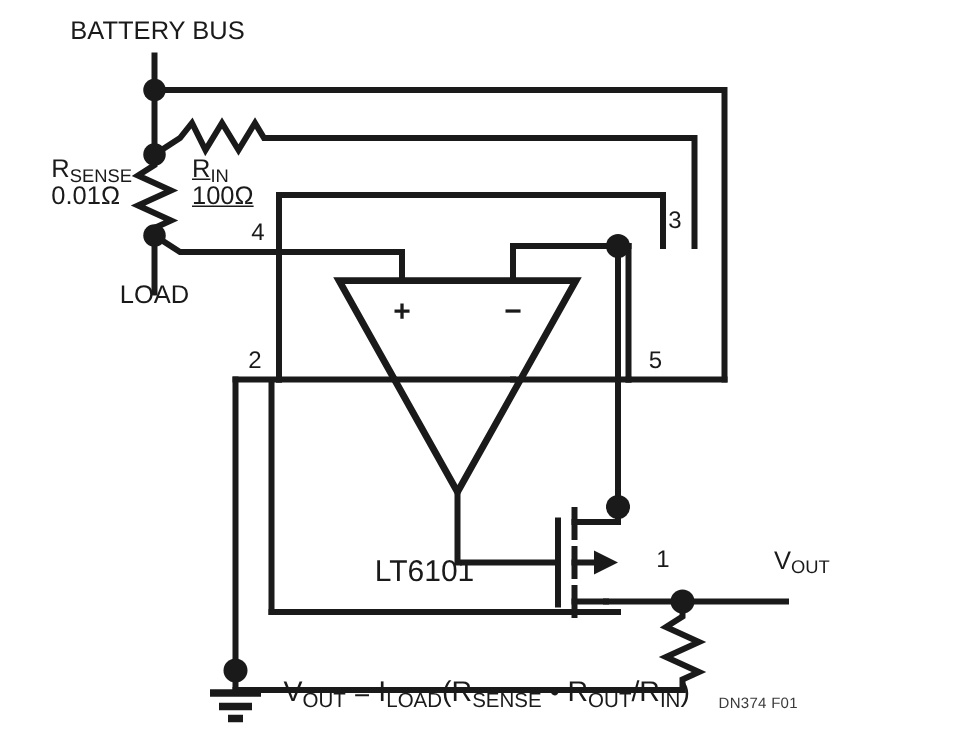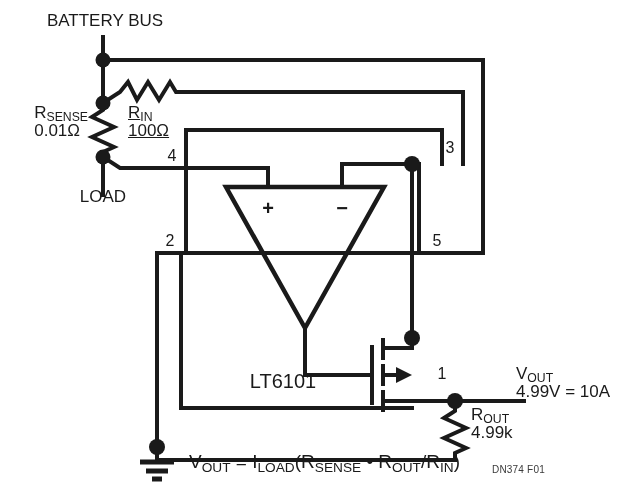--- a/index.html
+++ b/index.html
@@ -28,21 +28,21 @@
     position: absolute;
     color: #1a1a1a;
     font-family: "Liberation Sans", sans-serif;
     white-space: nowrap;
     line-height: 1.05;
   }
   .lbl-main   { font-size: 17px; }
   .lbl-val    { font-size: 17px; }
   .lbl-pin    { font-size: 16px; }
   .lbl-part   { font-size: 20px; }
-  .lbl-credit { font-size: 10px; letter-spacing: 0.2px; color: #3a3a3a; margin-left: 13px; }
+  .lbl-credit { font-size: 10px; letter-spacing: 0.2px; color: #3a3a3a; }
   .sub { font-size: 0.72em; vertical-align: baseline; position: relative; top: 0.26em; }
   .eq  { font-size: 19px; }
   .opsym { font-size: 20px; font-weight: 600; }
   .center { transform: translateX(-50%); }
   .right  { transform: translateX(-100%); }
 </style>
 </head>
 <body>
 
 <div id="figure">
@@ -145,28 +145,23 @@
   <div class="lbl lbl-val right" style="left:88px; top:104px; text-align:left;">
     <span><span>R</span><span class="sub">SENSE</span></span><br>
     <span>0.01Ω</span>
   </div>
 
   <div class="lbl lbl-val" style="left:128px; top:104px;text-decoration:underline;">
     <span><span>R</span><span class="sub">IN</span></span><br>
     <span>100Ω</span>
   </div>
 
-  <div class="lbl lbl-val" style="left:471px; top:406px;">
-    <span><span>R</span><span class="sub">OUT</span></span><br>
-    <span>4.99k</span>
-  </div>
 
   <div class="lbl lbl-val" style="left:516px; top:365px;">
     <span><span>V</span><span class="sub">OUT</span></span><br>
-    <span>4.99V = 10A</span>
   </div>
 
   <div class="lbl lbl-part center" style="left:283px; top:371px;">LT6101</div>
 
   <div class="lbl opsym center" style="left:268px; top:198px;">+</div>
   <div class="lbl opsym center" style="left:342px; top:198px;">−</div>
 
   <div class="lbl lbl-pin center" style="left:172px; top:148px;">4</div>
   <div class="lbl lbl-pin center" style="left:170px; top:233px;">2</div>
   <div class="lbl lbl-pin center" style="left:450px; top:140px;">3</div>

